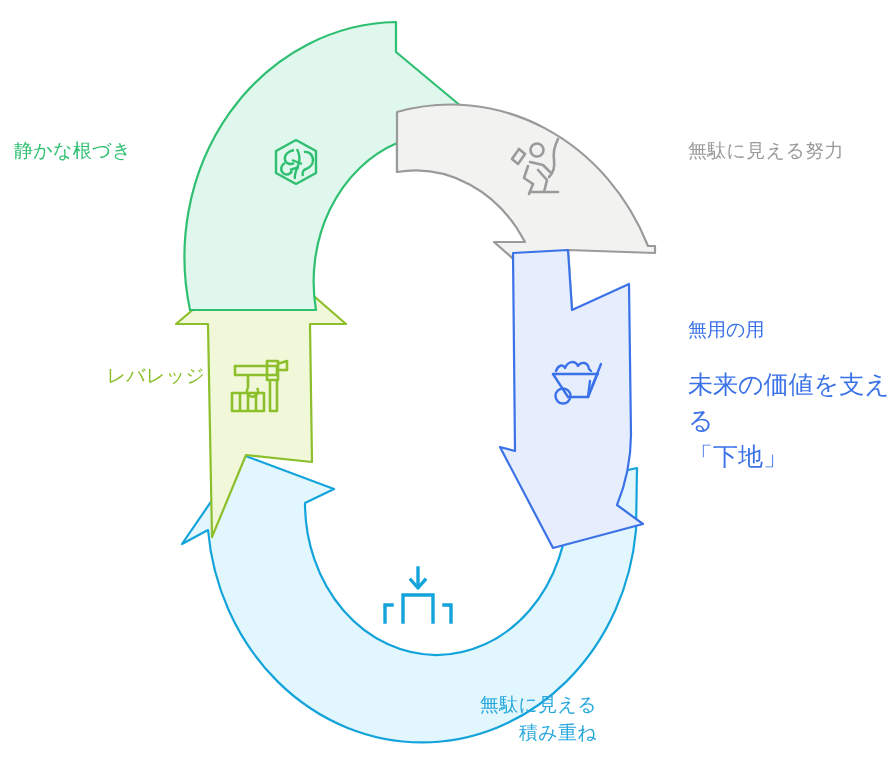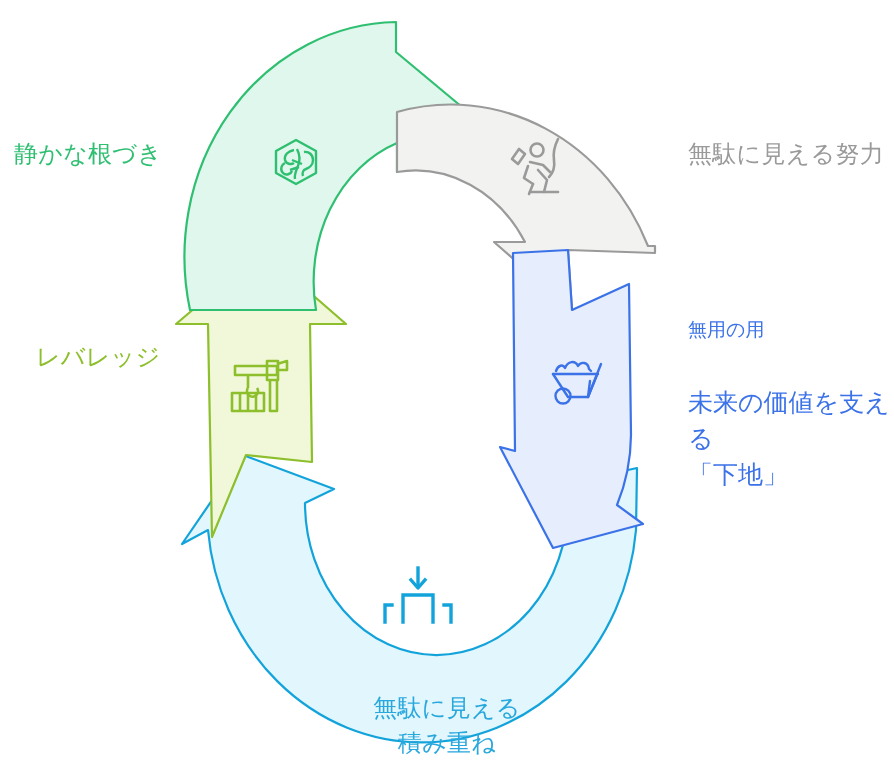--- a/index.html
+++ b/index.html
@@ -21,55 +21,55 @@
   }
   #diagram-svg {
     position: absolute;
     left: 0;
     top: 0;
     width: 894px;
     height: 762px;
   }
   .label {
     position: absolute;
-    font-size: 24px;
+    font-size: 19px;
     line-height: 1.45;
     letter-spacing: 0.3px;
     white-space: pre-line;
     font-weight: 400;
   }
   #label-green {
     left: 14px;
     top: 137px;
     width: 240px;
     text-align: left;
   }
   #label-olive {
     left: 36px;
-    top: 340px;
+    top: 362px;
     width: 240px;
-    text-align: left;
+    text-align: center;
   }
   #label-gray {
     left: 688px;
     top: 137px;
     width: 210px;
     text-align: left;
   }
   #label-blue-group {
     position: absolute;
     left: 688px;
     top: 316px;
     width: 206px;
     text-align: left;
   }
   #label-blue-title {
     font-size: 19px;
     line-height: 1.45;
-    margin-bottom: 40px;
+    margin-bottom: 22px;
   }
   #label-blue-sub {
     font-size: 25px;
     line-height: 1.45;
     white-space: pre-line;
   }
   #label-cyan {
     left: 297px;
     top: 691px;
     width: 300px;
@@ -202,16 +202,16 @@
   <div class="label" id="label-olive" style="color:#8cbf2b;">レバレッジ</div>
 
   <div class="label" id="label-gray" style="color:#9a9a9a;">無駄に見える努力</div>
 
   <div id="label-blue-group">
     <div id="label-blue-title" style="color:#3b72e8;">無用の用</div>
     <div id="label-blue-sub" style="color:#3b72e8;">未来の価値を支える
 「下地」</div>
   </div>
 
-  <div class="label" id="label-cyan" style="color:#29a8dd;">無駄に見える
+  <div class="label" id="label-cyan" style="color:#29a8dd;text-align:right;">無駄に見える
 積み重ね</div>
 
 </div>
 
 </body></html>

